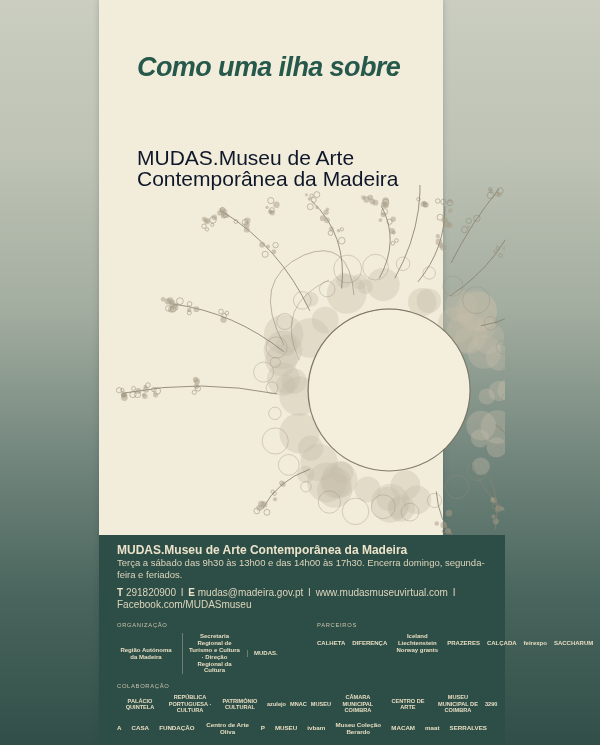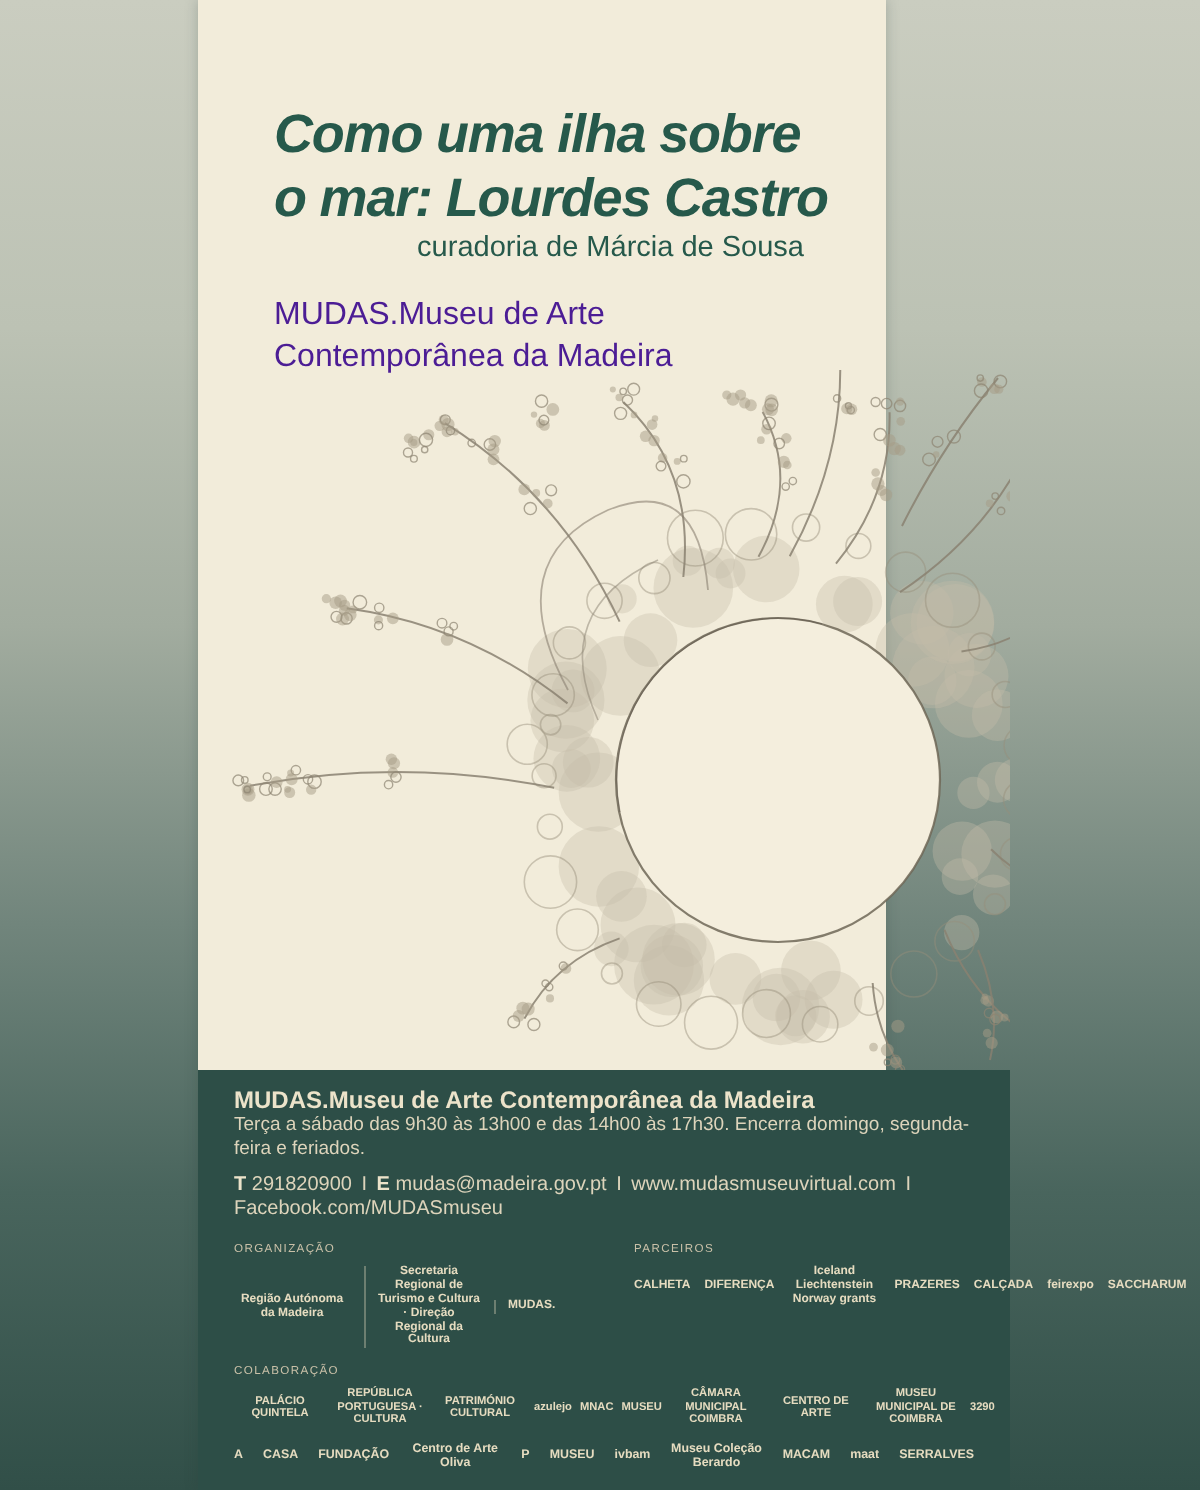--- a/index.html
+++ b/index.html
@@ -25,21 +25,21 @@
     font-size:27px; line-height:32px; font-weight:700; font-style:italic;
     letter-spacing:-0.6px; color:#26594b;
   }
   .title span { display:block; }
   .curator {
     position:absolute; left:0; top:116px; width:303px;
     text-align:right; font-size:14.5px; color:#26594b;
   }
   .museum {
     position:absolute; left:38px; top:147px;
-    font-size:16px; line-height:21px; color:#4c1d95; font-weight:400;
+    font-size:21px; line-height:21px; color:#0f172a; font-weight:400;
   }
   .museum span { display:block; }
 
   
   .artwork { position:absolute; left:0; top:185px; width:406px; height:350px; }
 
   
   .footer {
     position:absolute; left:0; top:535px; width:406px; height:210px;
     background:#2d4e47; color:#ddd4bb; padding:9px 18px 0 18px;
@@ -73,24 +73,22 @@
   .colab .logo-row:nth-of-type(5) .logo-chip { font-size:7.6px; max-width:60px; }
 </style>
 </head>
 <body>
 
 <div class="stage">
   <div class="poster">
 
     <h1 class="title">
       <span>Como uma ilha sobre</span>
-      <span>o mar: Lourdes Castro</span>
     </h1>
 
-    <div class="curator">curadoria de Márcia de Sousa</div>
 
     <div class="museum">
       <span>MUDAS.Museu de Arte</span>
       <span>Contemporânea da Madeira</span>
     </div>
 
     <svg id="wreath" class="artwork" viewBox="0 0 406 350" aria-label="pencil drawing of a botanical wreath of sprigs and flowers around a blank circle">
         <circle cx="409.46445746644895" cy="205.04112235623055" r="11.049321575113257" fill="#c6bda8" fill-opacity="0.36"></circle>
         <circle cx="317.80596302532047" cy="314.87607816358417" r="14.458000260152854" fill="#c6bda8" fill-opacity="0.36"></circle>
         <circle cx="235.48035677287956" cy="305.1927723856702" r="17.571047771987992" fill="#c6bda8" fill-opacity="0.36"></circle>

